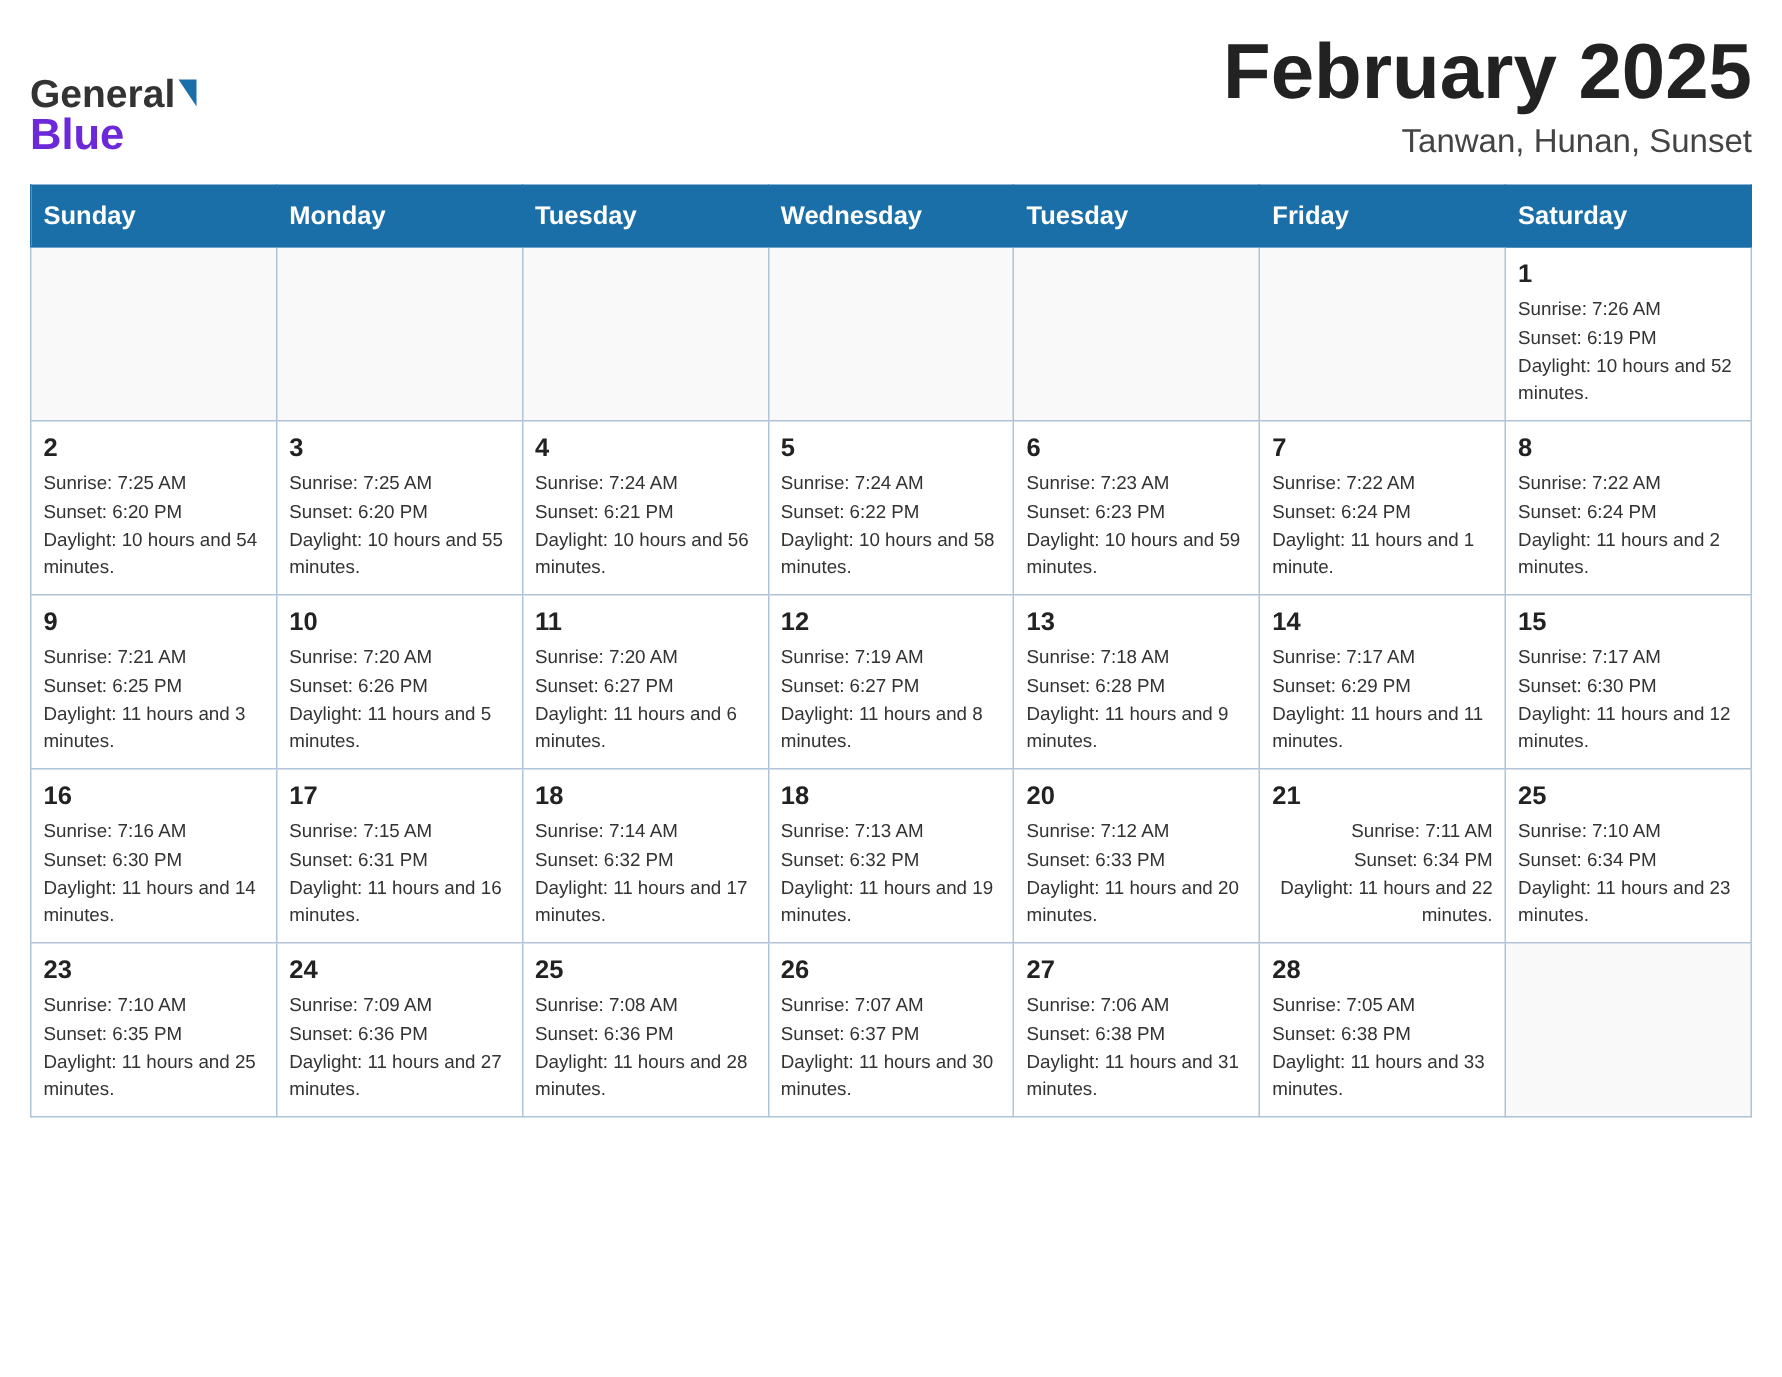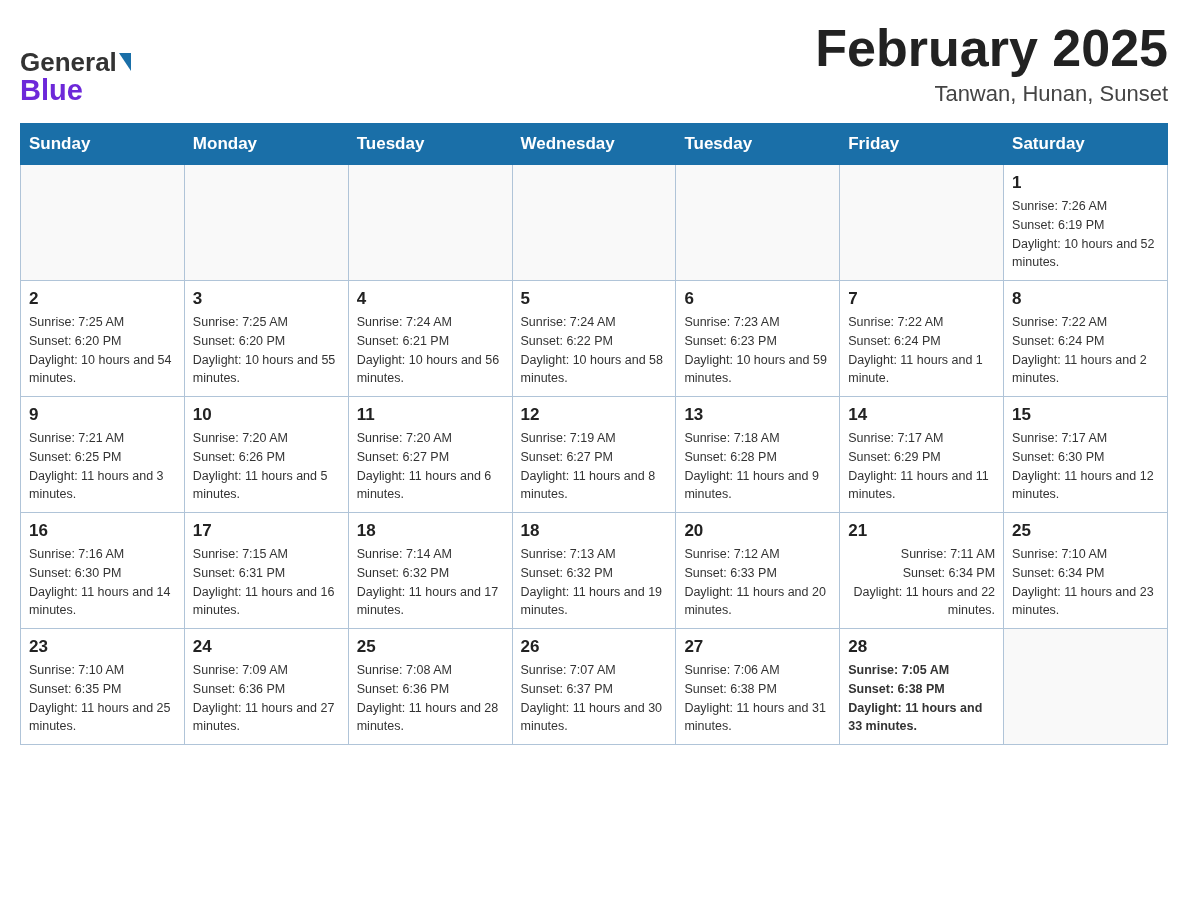--- a/index.html
+++ b/index.html
@@ -305,20 +305,20 @@
 Daylight: 11 hours and 30 minutes.</div>
         </td>
         <td>
           <span class="day-number">27</span>
           <div class="day-info" style="white-space: pre-line;">Sunrise: 7:06 AM
 Sunset: 6:38 PM
 Daylight: 11 hours and 31 minutes.</div>
         </td>
         <td>
           <span class="day-number">28</span>
-          <div class="day-info" style="white-space: pre-line; font-weight: bold;">Sunrise: 7:05 AM
+          <div class="day-info" style="white-space: pre-line;">Sunrise: 7:05 AM
 Sunset: 6:38 PM
 Daylight: 11 hours and 33 minutes.</div>
         </td>
         <td class="empty-cell"></td>
       </tr>
     </tbody>
 </table>
 
 </body></html>

